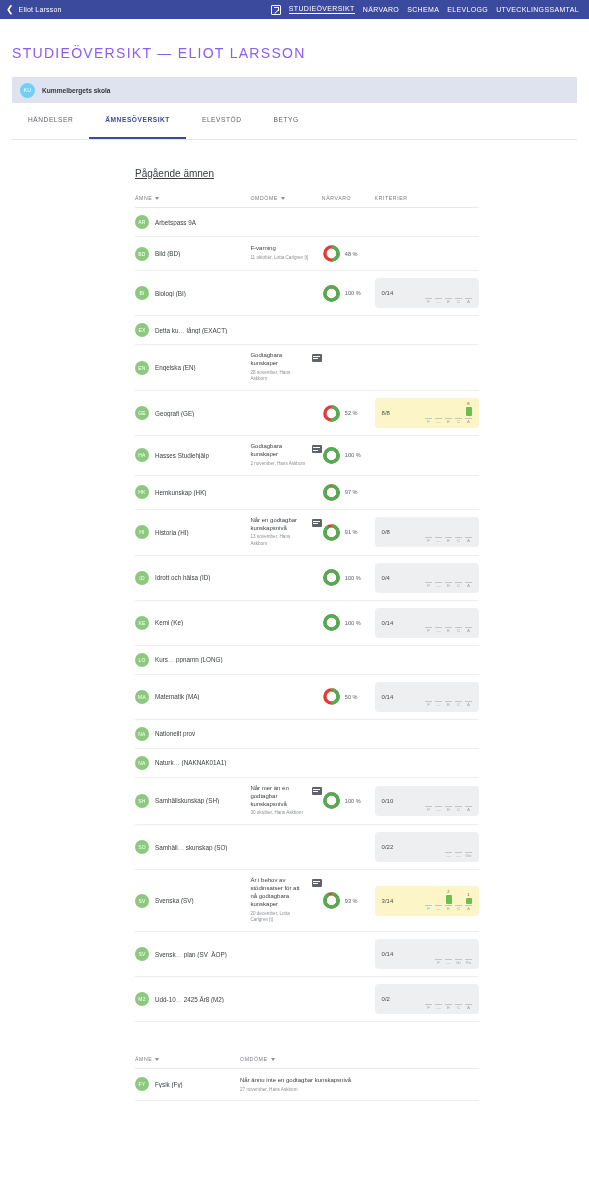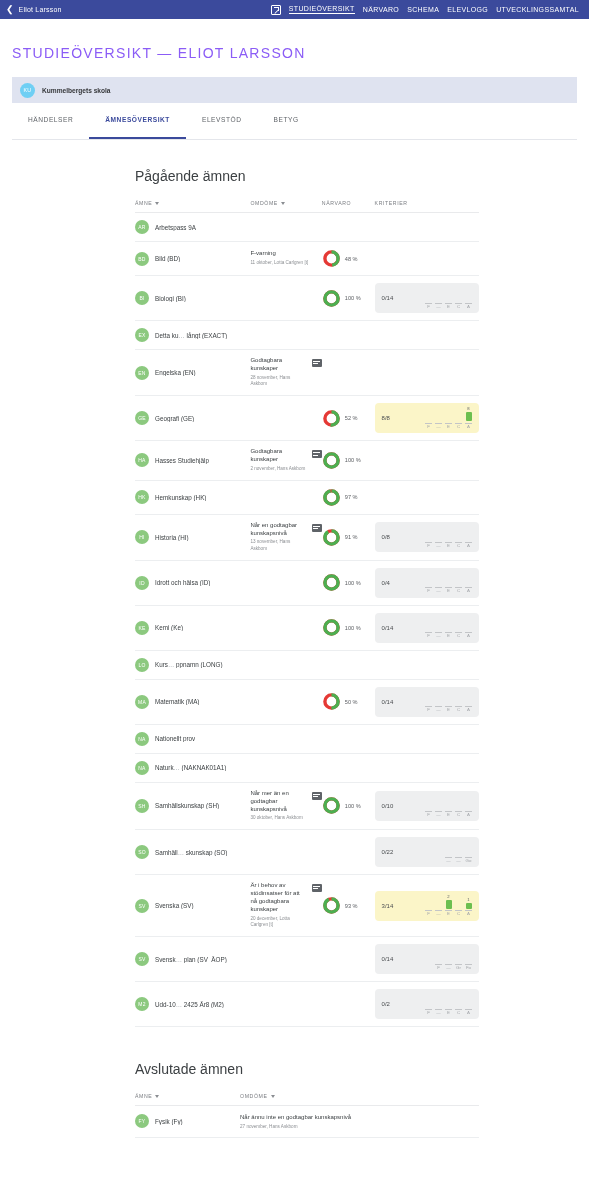--- a/index.html
+++ b/index.html
@@ -117,24 +117,25 @@
   }
   .tab.active { color: #3b4a9c; border-bottom: 2px solid #3b4a9c; font-weight: bold; }
 
   
   .content {
     margin-top: 28px;
     padding-left: 135px;
     padding-right: 110px;
   }
   .section-title {
-    font-size: 14px;
+    font-size: 10px;
     color: #3c4043;
     margin-bottom: 16px;
     font-weight: 400;
+    text-decoration: underline;
   }
   table.subjects { width: 100%; border-collapse: collapse; table-layout: fixed; }
   table.subjects th {
     font-size: 5.2px;
     letter-spacing: .6px;
     color: #7a7d82;
     font-weight: normal;
     text-align: left;
     padding: 0 0 6px 0;
     border-bottom: 1px solid #e9eaec;
@@ -972,21 +973,20 @@
                   <span class="crit-lab">A</span>
                 </span>
               </span>
             </div>
           </td>
         </tr>
       </tbody>
   </table>
 
   <div class="avslutade">
-    <div class="section-title">Avslutade ämnen</div>
     <table class="done">
       <thead>
         <tr>
           <th style="width:105px"><span>ÄMNE</span><span class="sort-caret"></span></th>
           <th><span>OMDÖME</span><span class="sort-caret"></span></th>
         </tr>
       </thead>
       <tbody id="finished-body">
           <tr>
             <td>

